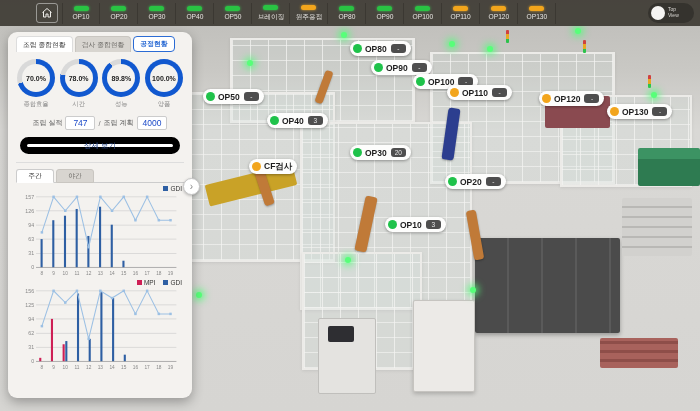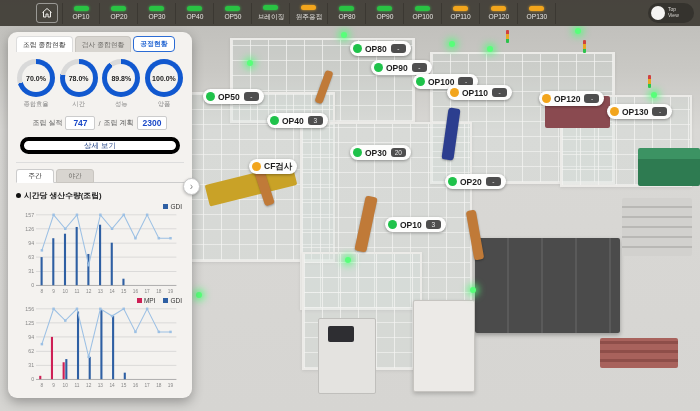--- a/index.html
+++ b/index.html
@@ -57,23 +57,23 @@
   .tab.selected { background:#ffffff; color:#2b6bd4; border:1.5px solid #2b6bd4; font-weight:bold; border-radius:4px; }
   .gauges { display:flex; justify-content:space-between; margin:7px 0 2px; }
   .gauge { width:40px; display:flex; flex-direction:column; align-items:center; }
   .gauge-ring { position:relative; width:38px; height:38px; border-radius:50%; }
   .gauge-hole { position:absolute; inset:5px; border-radius:50%; background:#f4f2ef; display:flex; align-items:center; justify-content:center; }
   .gauge-val { font-size:7px; font-weight:bold; color:#222; white-space:nowrap; }
   .gauge-lab { margin-top:3px; font-size:6.3px; color:#888; white-space:nowrap; }
   .stats-row { display:flex; align-items:center; justify-content:center; gap:3px; margin-top:7px; }
   .stat-lab { font-size:7px; color:#555; white-space:nowrap; }
   .stat-box { background:#fff; border:1px solid #ccc; border-radius:2px; padding:1px 5px; font-size:8.5px;
-      font-weight:bold; color:#1a49c8; min-width:30px; text-align:center; }
+      font-weight:normal; color:#1a49c8; min-width:30px; text-align:center; }
   .stat-slash { font-size:7.5px; color:#777; }
-  .detail-btn { margin:7px 4px 0; height:17px; border-radius:9px; border:4px solid #000000; background:#fff;
+  .detail-btn { margin:7px 4px 0; height:17px; border-radius:9px; border:7px solid #000000; background:#fff;
       display:flex; align-items:center; justify-content:center; font-size:7.5px; color:#2b4a8b; cursor:pointer; }
   .panel-sep { border-top:1px solid #ddd; margin-top:8px; }
   .shift-tabs { display:flex; gap:2px; margin-top:6px; }
   .shift-tab { width:38px; height:14px; font-size:6.8px; display:flex; align-items:center; justify-content:center;
       border-radius:3px 3px 0 0; cursor:pointer; }
   .shift-tab.selected { background:#fff; border:1px solid #ccc; border-bottom:1px solid #fff; color:#222; }
   .shift-tab.inactive { background:#d8d5d0; border:1px solid #c9c6c1; color:#6c6a66; }
   .shift-rule { border-top:1px solid #ccc; margin-top:-1px; }
   .chart-head { display:flex; align-items:center; gap:3px; margin-top:7px; }
   .chart-bullet { width:5px; height:5px; border-radius:50%; background:#111; flex:none; }
@@ -290,36 +290,32 @@
         </div>
       <span class="gauge-lab">양품</span>
     </div>
   </div>
 
   <div class="stats-row">
     <span class="stat-lab">조립 실적</span>
     <span class="stat-box">747</span>
     <span class="stat-slash">/</span>
     <span class="stat-lab">조립 계획</span>
-    <span class="stat-box">2300</span>
+    <span class="stat-box">4000</span>
   </div>
 
   <div class="detail-btn">상세 보기</div>
   <div class="panel-sep"></div>
 
   <div class="shift-tabs">
     <div class="shift-tab selected">주간</div>
     <div class="shift-tab inactive">야간</div>
   </div>
   <div class="shift-rule"></div>
 
-  <div class="chart-head">
-    <span class="chart-bullet"></span>
-    <span class="chart-title">시간당 생산수량(조립)</span>
-  </div>
   <div class="legend">
       <span class="lg-item"><i style="background:#2e5fa3"></i>GDI</span>
     </div>
   <svg class="chart" viewBox="0 0 168 88">
       <line x1="17" x2="164" y1="78" y2="78" stroke="#c8c8c8" stroke-width="0.6"></line>
       <text x="15" y="80" text-anchor="end" font-size="5.5" fill="#888">0</text>
       <line x1="17" x2="164" y1="63.388535031847134" y2="63.388535031847134" stroke="#c8c8c8" stroke-width="0.6"></line>
       <text x="15" y="65.38853503184714" text-anchor="end" font-size="5.5" fill="#888">31</text>
       <line x1="17" x2="164" y1="48.30573248407643" y2="48.30573248407643" stroke="#c8c8c8" stroke-width="0.6"></line>
       <text x="15" y="50.30573248407643" text-anchor="end" font-size="5.5" fill="#888">63</text>

